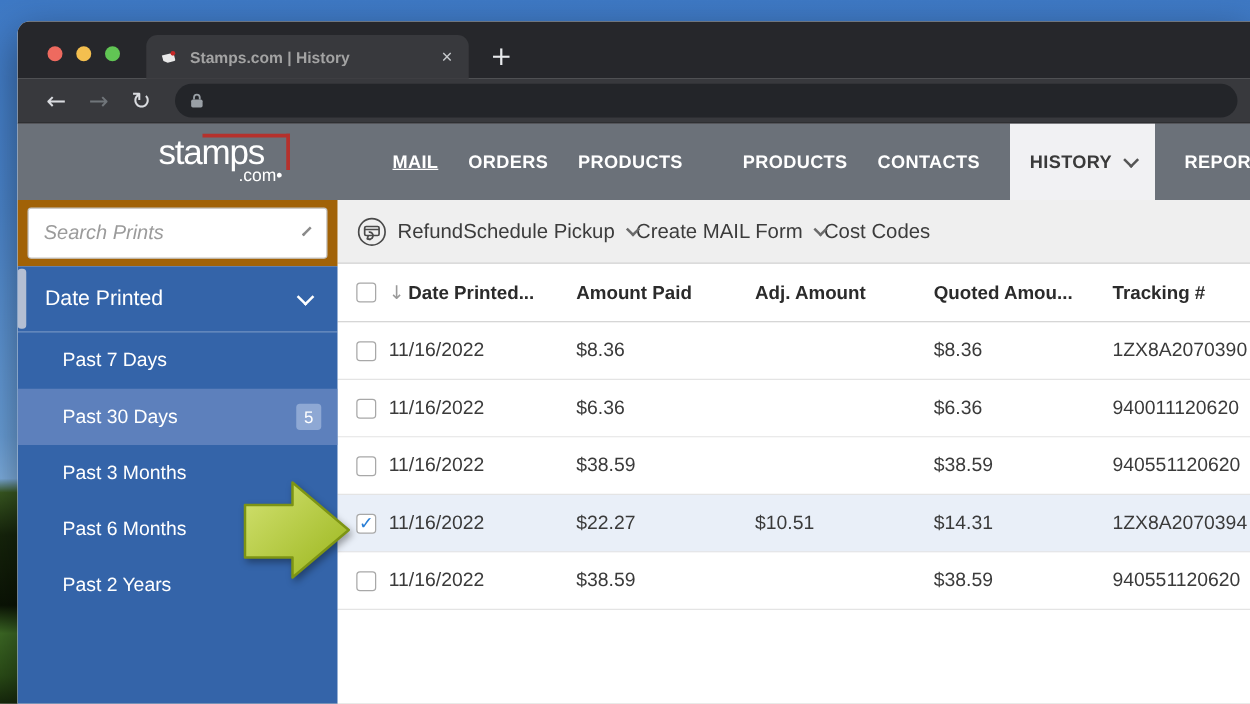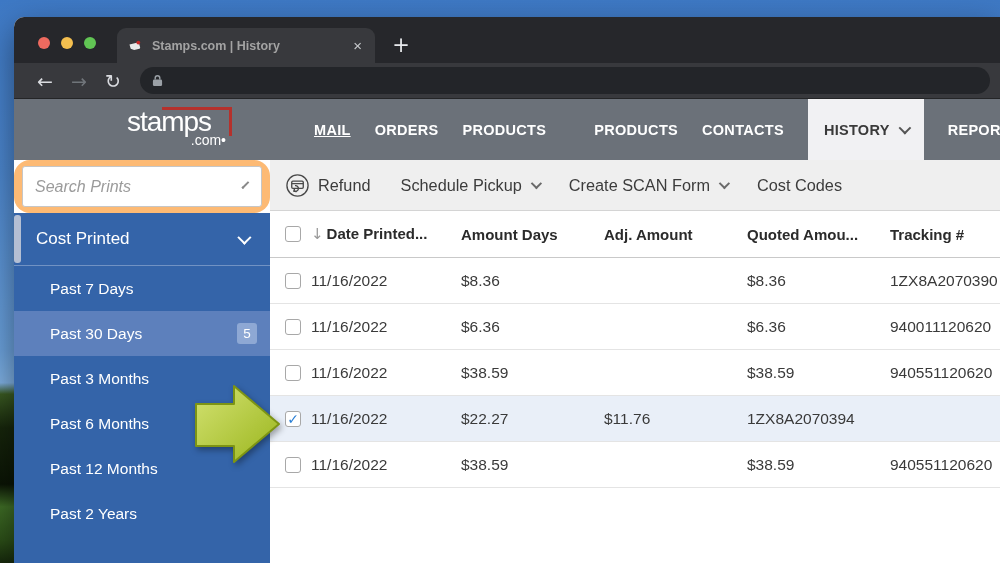--- a/index.html
+++ b/index.html
@@ -41,42 +41,42 @@
     align-items:center;gap:24px;white-space:nowrap;}
   .nav-item{color:#fff;font-size:14.5px;font-weight:700;letter-spacing:.3px;display:flex;
     align-items:center;height:100%;flex-shrink:0;}
   .nav-item.active{background:var(--active-tab-bg);color:#3a3a3a;padding:0 16px;}
   .chev{display:inline-block;width:7px;height:7px;border-right:2px solid currentColor;
     border-bottom:2px solid currentColor;transform:rotate(45deg) translateY(-2px);}
   .nav-item .chev{margin-left:9px;color:#555;}
   
   .content{display:flex;height:403px;}
   .sidebar{width:256px;flex-shrink:0;display:flex;flex-direction:column;}
-  .searchwrap{height:53px;background:#fdba74;position:relative;border-radius:16px;}
+  .searchwrap{height:53px;background:#a16207;position:relative;}
   .searchbox{position:absolute;left:8px;right:8px;top:6px;height:41px;border:1px solid #c6c6c6;
     border-radius:3px;background:#fff;display:flex;align-items:center;box-sizing:border-box;}
   .searchbox input{border:none;outline:none;flex:1;font-style:italic;font-size:16px;
     color:#555;padding:0 0 0 12px;font-family:"Liberation Sans",sans-serif;background:transparent;}
   .searchbox input::placeholder{color:#9b9b9b;}
   .searchbox .chev{color:#8a8a8a;margin-right:14px;}
   .searchbox svg{margin-right:10px;}
   .bluepanel{flex:1;background:var(--sidebar-blue);position:relative;overflow:hidden;}
   .scrollthumb{position:absolute;left:0;top:2px;width:7px;height:48px;background:#b4bfd3;border-radius:3px;}
   .side-header{height:52px;display:flex;align-items:center;color:#fff;font-size:17px;
     padding-left:22px;position:relative;border-bottom:1px solid rgba(255,255,255,.3);}
   .side-header .chev{position:absolute;right:22px;color:#fff;width:8px;height:8px;}
   .side-item{height:45px;display:flex;align-items:center;color:#fff;font-size:15.5px;
     padding-left:36px;position:relative;}
   .side-item.selected{background:var(--sidebar-selected);}
   .badge{position:absolute;right:13px;top:12px;width:20px;height:21px;border-radius:3px;
     background:var(--badge-bg);color:#fff;font-size:13.5px;display:flex;align-items:center;justify-content:center;}
   
   .main{width:730px;flex-shrink:0;background:#fff;display:flex;flex-direction:column;}
   .ptoolbar{height:51px;background:var(--toolbar-gray);display:flex;align-items:center;
-    padding-left:15px;gap:30px;font-size:16.3px;color:#3c3c3c;white-space:nowrap;
+    padding-left:15px;font-size:16.3px;color:#3c3c3c;white-space:nowrap;
     border-bottom:1px solid #d4d4d4;box-sizing:border-box;}
   .tbtn{display:flex;align-items:center;flex-shrink:0;}
   .tbtn svg{margin-right:8px;}
   .tbtn .chev{margin-left:9px;color:#6a6a6a;width:6px;height:6px;}
   .tgrid{display:grid;grid-template-columns:41px 150px 143px 143px 143px auto;align-items:center;}
   .thead{height:46px;font-weight:700;font-size:15px;color:#2b2b2b;border-bottom:1px solid #c9c9c9;}
   .trow{height:45px;font-size:15.5px;color:#3a3a3a;border-bottom:1px solid #e4e4e4;background:#fff;}
   .trow.selected{background:var(--row-selected);}
   .cellcb{padding-left:15px;}
   .cb{width:16px;height:16px;border:1.5px solid #a8a8a8;border-radius:3px;background:#fff;
@@ -167,39 +167,36 @@
           <span class="chev"></span>
           <svg viewBox="0 0 20 20" width="19" height="19">
             <circle cx="8.5" cy="8.5" r="5.5" fill="none" stroke="#8f8f8f" stroke-width="1.8"></circle>
             <line x1="12.8" y1="12.8" x2="17.5" y2="17.5" stroke="#8f8f8f" stroke-width="1.8" stroke-linecap="round"></line>
           </svg>
         </div>
       </div>
       <div class="bluepanel">
         <div class="scrollthumb"></div>
         <div class="side-header">
-          <span>Cost Printed</span>
+          <span>Date Printed</span>
           <span class="chev"></span>
         </div>
         <div id="side-items">
             <div class="side-item">
               <div>Past 7 Days</div>
             </div>
             <div class="side-item selected">
               <div>Past 30 Days</div>
               <div class="badge">5</div>
             </div>
             <div class="side-item">
               <div>Past 3 Months</div>
             </div>
             <div class="side-item">
               <div>Past 6 Months</div>
-            </div>
-            <div class="side-item">
-              <div>Past 12 Months</div>
             </div>
             <div class="side-item">
               <div>Past 2 Years</div>
             </div>
           </div>
       </div>
     </aside>
 
     <main class="main">
       <div class="ptoolbar" id="ptoolbar">
@@ -211,33 +208,33 @@
               <path d="M9.2 18.6 a3 3 0 1 0 1.2-5.4"></path>
               <path d="M9.9 16.4 9.2 18.7 l2.3 .6" stroke-linecap="round"></path>
             </svg>
             <div>Refund</div>
           </div>
           <div class="tbtn">
             <div>Schedule Pickup</div>
             <span class="chev"></span>
           </div>
           <div class="tbtn">
-            <div>Create SCAN Form</div>
+            <div>Create MAIL Form</div>
             <span class="chev"></span>
           </div>
           <div class="tbtn">
             <div>Cost Codes</div>
           </div>
         </div>
       <div class="tgrid thead" id="thead">
           <div class="cellcb">
             <div class="cb"></div>
           </div>
           <div><span class="sorticon">↓</span><div style="display: inline; text-align: right;">Date Printed...</div></div>
-          <div><div style="display: inline;">Amount Days</div></div>
+          <div><div style="display: inline;">Amount Paid</div></div>
           <div><div style="display: inline;">Adj. Amount</div></div>
           <div><div style="display: inline;">Quoted Amou...</div></div>
           <div><div style="display: inline;">Tracking #</div></div>
         </div>
       <div id="tbody">
           <div class="tgrid trow">
             <div class="cellcb">
               <div class="cb"></div>
             </div>
             <div>11/16/2022</div>
@@ -265,21 +262,22 @@
             <div></div>
             <div>$38.59</div>
             <div class="celltrack">940551120620</div>
           </div>
           <div class="tgrid trow selected">
             <div class="cellcb">
               <div class="cb checked">✓</div>
             </div>
             <div>11/16/2022</div>
             <div>$22.27</div>
-            <div>$11.76</div>
+            <div>$10.51</div>
+            <div>$14.31</div>
             <div class="celltrack">1ZX8A2070394</div>
           </div>
           <div class="tgrid trow">
             <div class="cellcb">
               <div class="cb"></div>
             </div>
             <div>11/16/2022</div>
             <div>$38.59</div>
             <div></div>
             <div>$38.59</div>

